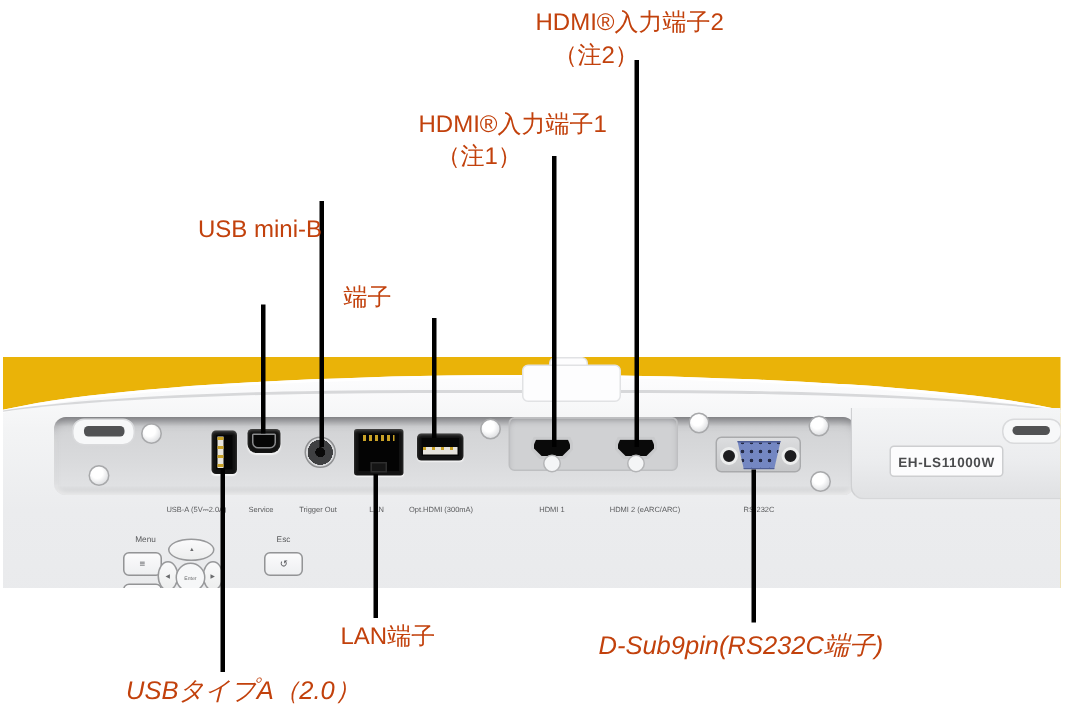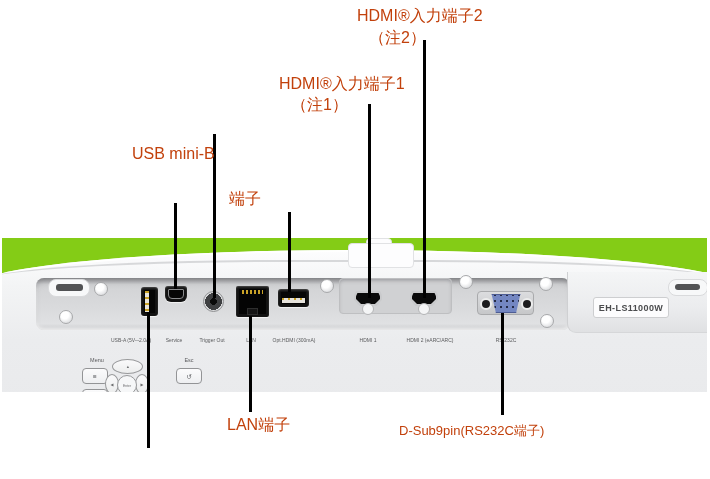--- a/index.html
+++ b/index.html
@@ -1,22 +1,22 @@
 <!DOCTYPE html>
 <html><head>
 <meta charset="utf-8">
 <style>
   html,body{margin:0;padding:0;background:#fff;}
   #stage{position:relative;width:710px;height:479px;background:#ffffff;overflow:hidden;
          font-family:"Liberation Sans","DejaVu Sans",sans-serif;color:#000;}
   .callout{position:absolute;font-size:16px;line-height:20px;color:#c2410c;white-space:nowrap;z-index:6;}
-  .callout.big{font-size:13px;}
+  .callout.big{font-size:17px;font-style:italic;}
   .vline{position:absolute;width:3px;background:#000;z-index:5;}
   
-  #photo{position:absolute;left:2px;top:238px;width:705px;height:154px;overflow:hidden;background:#84cc16;z-index:1;}
+  #photo{position:absolute;left:2px;top:238px;width:705px;height:154px;overflow:hidden;background:#eab308;z-index:1;}
   .proj-body{position:absolute;left:-30px;top:12px;width:765px;height:200px;
              border-radius:50% 50% 0 0 / 38px;
              background:linear-gradient(180deg,#fdfdfe 0%,#f3f4f5 18%,#ebecee 45%,#e8e9eb 100%);
              box-shadow:inset 0 2px 0 #fff;}
   .proj-seam{position:absolute;left:-30px;top:22px;width:765px;height:46px;
              border-radius:50% 50% 0 0 / 30px;border-top:2px solid #d7d8da;}
   .recess{position:absolute;left:34px;top:40px;width:534px;height:52px;border-radius:8px;
           background:linear-gradient(180deg,#a9aaac 0%,#d2d3d5 12%,#d9dadc 55%,#e0e1e3 88%,#c9cacc 100%);
           box-shadow:inset 0 6px 7px -4px rgba(70,70,75,.55), inset 0 -2px 3px rgba(255,255,255,.6);}
   .right-panel{position:absolute;left:565px;top:34px;width:150px;height:60px;
@@ -71,20 +71,21 @@
   <div class="callout" style="left:279px;top:74px;">HDMI®入力端子1</div>
   <div class="callout" style="left:291px;top:95px;">（注1）</div>
 
 
   <div class="callout" style="left:84px;top:144px;margin-left:48px;">USB mini-B</div>
 
   <div class="callout" style="left:229px;top:189px;">端子</div>
 
   <div class="callout" style="left:227px;top:415px;text-align:center;">LAN端子</div>
   <div class="callout big" style="left:399px;top:421px;">D-Sub9pin(RS232C端子)</div>
+  <div class="callout big" style="left:84px;top:451px;">USBタイプA（2.0）</div>
 
   <div class="vline" style="left:423px;top:40px;height:258px;"></div>
   <div class="vline" style="left:368px;top:104px;height:194px;"></div>
   <div class="vline" style="left:213px;top:134px;height:164px;"></div>
   <div class="vline" style="left:174px;top:203px;height:86px;"></div>
   <div class="vline" style="left:288px;top:212px;height:80px;"></div>
   <div class="vline" style="left:147px;top:312px;height:136px;"></div>
   <div class="vline" style="left:249px;top:316px;height:96px;"></div>
   <div class="vline" style="left:501px;top:313px;height:102px;"></div>
 

